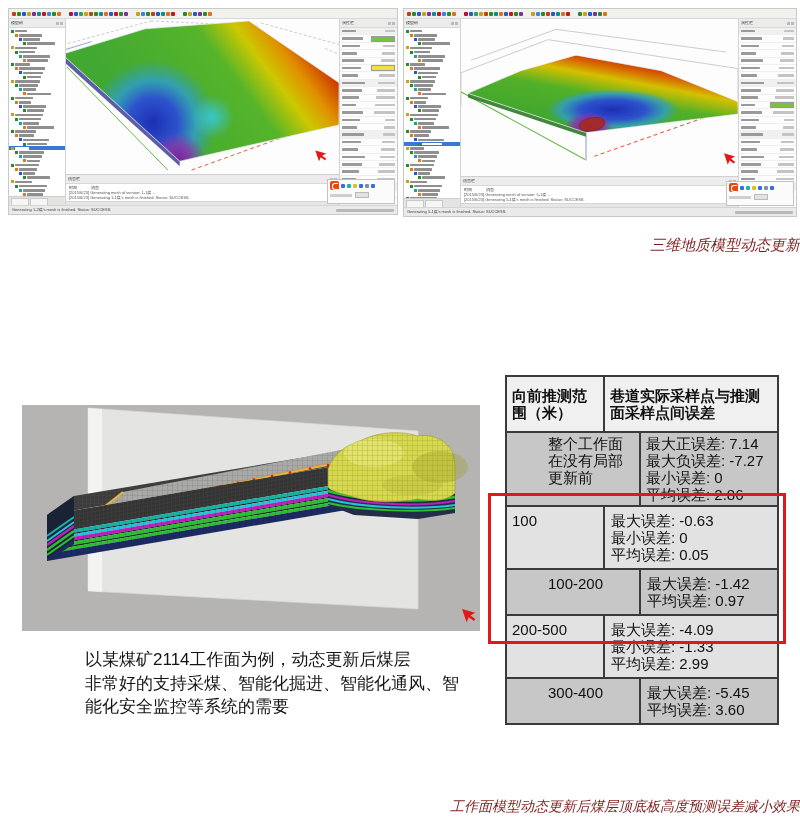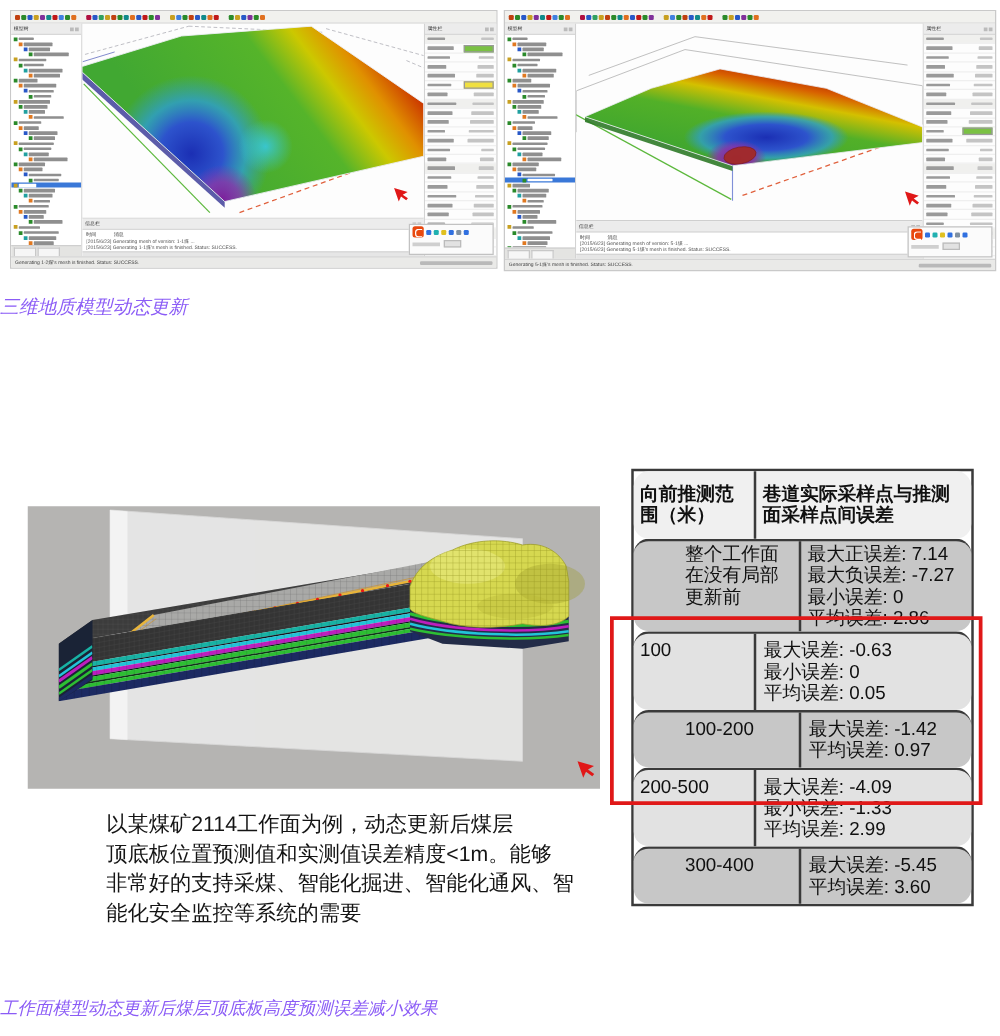--- a/index.html
+++ b/index.html
@@ -54,35 +54,35 @@
   .minipanel .r1{display:flex;align-items:center;gap:2px;}
   .logo{width:9px;height:9px;border-radius:2px;background:#e8480e;position:relative;flex:0 0 auto;}
   .logo:after{content:"";position:absolute;left:2px;top:2px;width:5px;height:5px;
               border:1px solid #fff;border-right:none;border-radius:3px 0 0 3px;}
   .minipanel .mi{width:4px;height:4px;border-radius:1px;}
   .minipanel .r2{display:flex;align-items:center;gap:3px;margin-top:2px;}
   .minipanel .r2 .b1{width:22px;height:3px;background:#cfcfcf;}
   .minipanel .r2 .b2{width:12px;height:4px;background:#e2e2e2;border:1px solid #bbb;}
 
   
-  .caption{position:absolute;left:0;width:100%;text-align:left;color:#8b5cf6;
+  .caption{position:absolute;left:0;width:100%;text-align:right;color:#7f1d1d;
            font-family:"DejaVu Serif",serif;font-style:italic;}
   #cap1{top:236px;font-size:15px;}
   #cap2{top:798px;font-size:14px;}
   #para{position:absolute;left:85px;top:648px;width:430px;color:#141414;
         font-size:17px;line-height:23.5px;}
 
   
   #coal{position:absolute;left:22px;top:395px;width:458px;height:243px;}
   #coal svg{width:100%;height:100%;display:block;}
 
   
   #tbl{position:absolute;left:505px;top:375px;width:270px;border:2px solid #3a3a3a;
        font-size:15px;line-height:17px;color:#101010;}
-  .trow{display:flex;border-top:2px solid #3a3a3a;border-radius:12px;}
+  .trow{display:flex;border-top:2px solid #3a3a3a;}
   .trow:first-child{border-top:none;}
   .cell1{width:98px;border-right:2px solid #3a3a3a;padding:5px 5px;box-sizing:border-box;}
   .cell2{flex:1;padding:5px 6px;box-sizing:border-box;}
   .thead{background:#f0f0f0;font-weight:bold;}
   .thead .cell1,.thead .cell2{padding:10px 5px;}
   .rg{background:#c7c7c7;padding-left:36px;}
   .rl{background:#e2e2e2;}
   .r0 .cell1,.r0 .cell2{padding:2px 5px;}
   #redbox{position:absolute;left:488px;top:493px;width:292px;height:145px;
           border:3px solid #e01818;z-index:9;}
@@ -1069,20 +1069,19 @@
       <div class="cell2">
         <div>最大误差: -5.45</div>
         <div>平均误差: 3.60</div>
       </div>
     </div>
   </div>
   <div id="redbox" style="border-color: rgb(224, 24, 24);"></div>
 
   <div id="para">
     <div>以某煤矿2114工作面为例，动态更新后煤层</div>
-    <div>顶底板位置预测值和实测值误差精度&lt;1m。能够</div>
     <div>非常好的支持采煤、智能化掘进、智能化通风、智</div>
     <div>能化安全监控等系统的需要</div>
   </div>
 
   <div class="caption" id="cap2">工作面模型动态更新后煤层顶底板高度预测误差减小效果</div>
 
 </div>
 
 </body></html>

